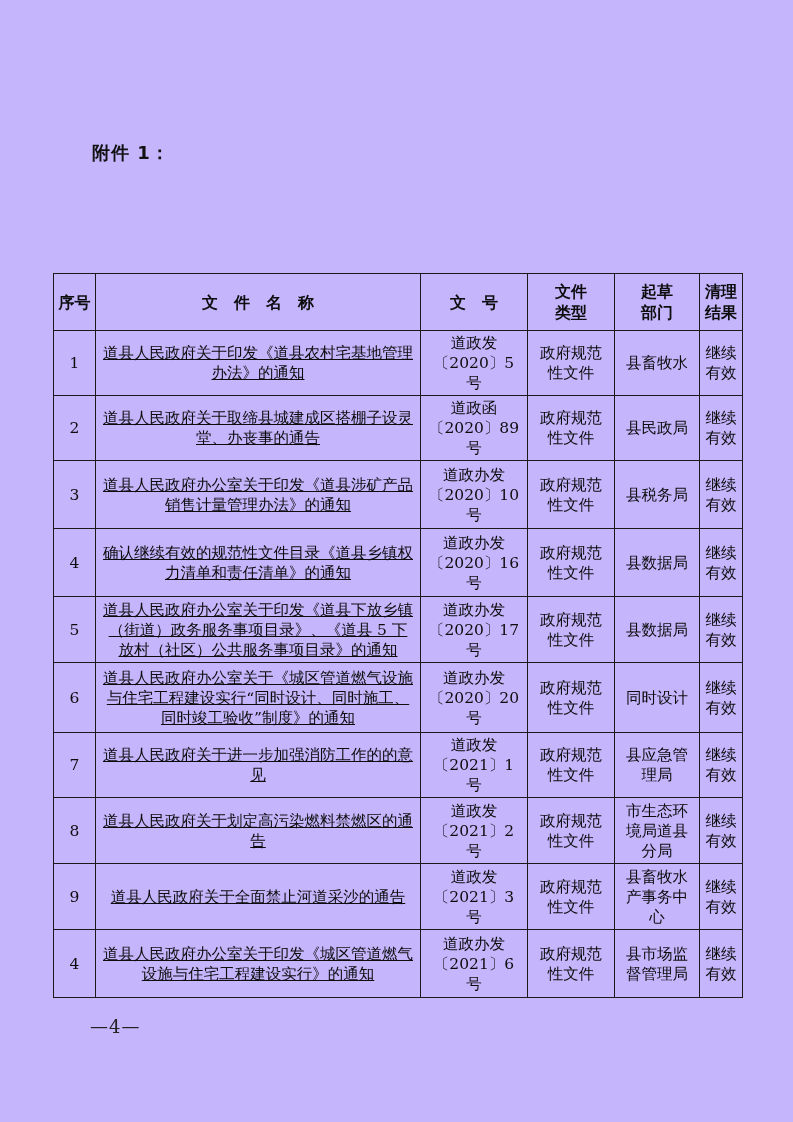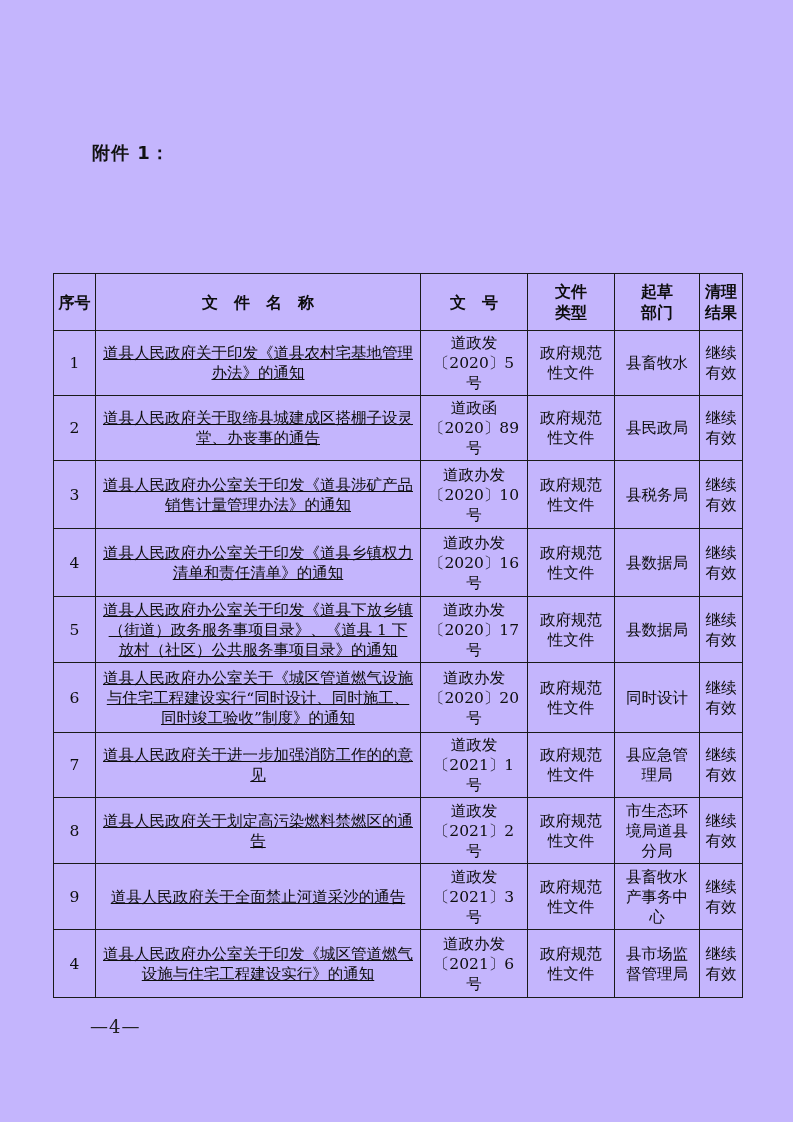--- a/index.html
+++ b/index.html
@@ -140,33 +140,33 @@
 〔2020〕10 号</td>
         <td>政府规范
 性文件</td>
         <td>县税务局</td>
         <td>继续
 有效</td>
       </tr>
 
       <tr style="height:68px">
         <td>4</td>
-        <td class="name-cell">道县人民政府办公室关于印发《道县乡镇权力清单和责任清单》的通知</td>
+        <td class="name-cell">确认继续有效的规范性文件目录《道县乡镇权力清单和责任清单》的通知</td>
         <td>道政办发
 〔2020〕16 号</td>
         <td>政府规范
 性文件</td>
         <td>县数据局</td>
         <td>继续
 有效</td>
       </tr>
 
       <tr style="height:66px">
         <td>5</td>
-        <td class="name-cell">道县人民政府办公室关于印发《道县下放乡镇（街道）政务服务事项目录》、《道县 1 下放村（社区）公共服务事项目录》的通知</td>
+        <td class="name-cell">道县人民政府办公室关于印发《道县下放乡镇（街道）政务服务事项目录》、《道县 5 下放村（社区）公共服务事项目录》的通知</td>
         <td>道政办发
 〔2020〕17 号</td>
         <td>政府规范
 性文件</td>
         <td>县数据局</td>
         <td>继续
 有效</td>
       </tr>
 
       <tr style="height:70px">

